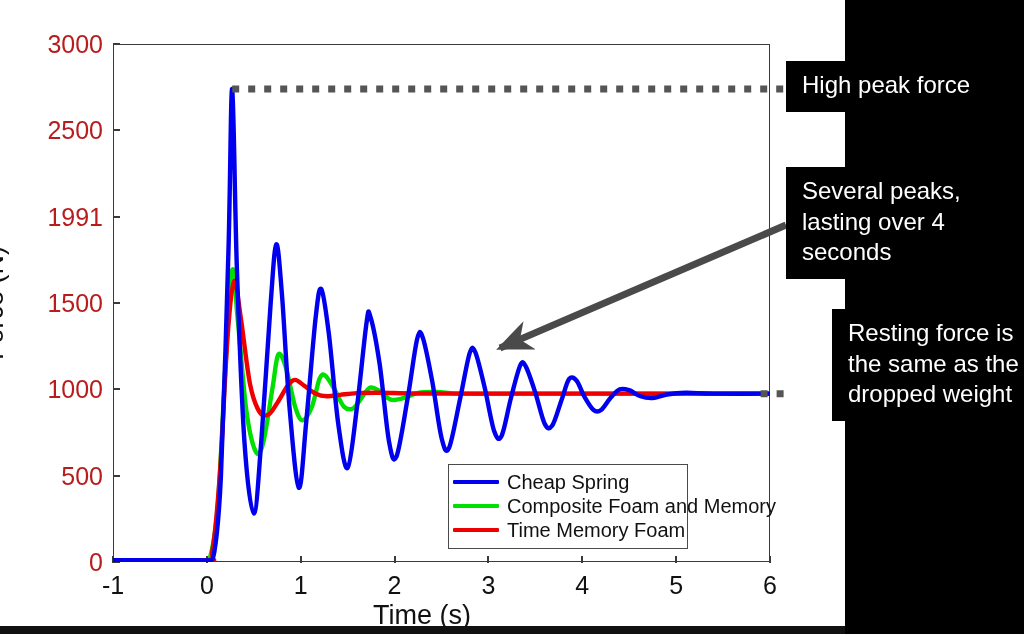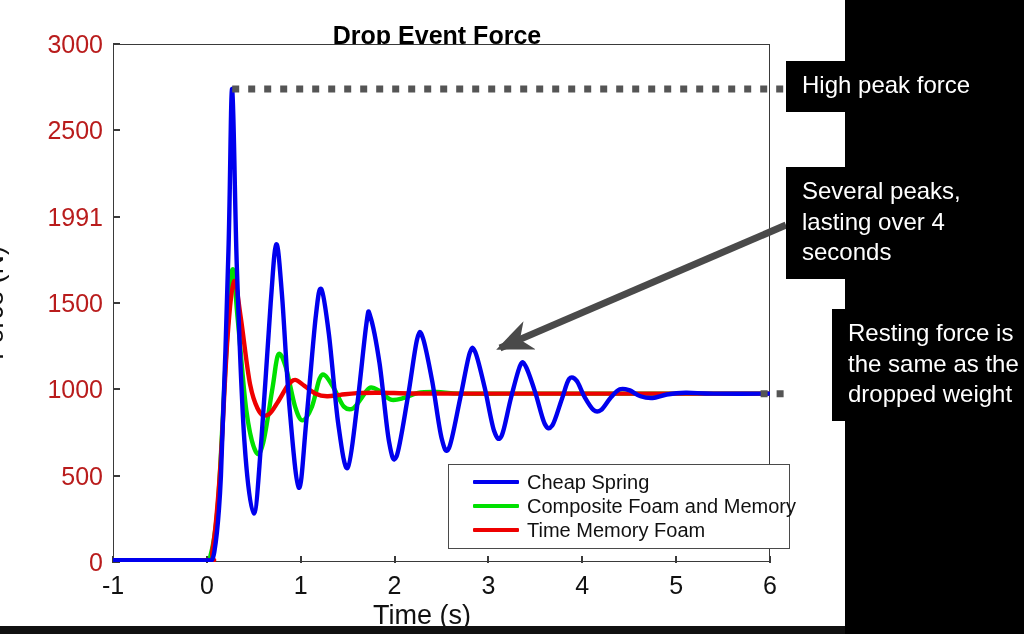--- a/index.html
+++ b/index.html
@@ -19,41 +19,40 @@
     font-family:"Liberation Sans",sans-serif;text-align:right;white-space:nowrap;}
   .xtick-label{position:absolute;top:0;transform:translateX(-50%);font-size:25px;color:#111;
     font-family:"Liberation Sans",sans-serif;white-space:nowrap;}
   .tickmark{position:absolute;background:#3a3a3a;}
   #ylabel{position:absolute;left:-6px;top:303px;transform:translate(-50%,-50%) rotate(-90deg);
     transform-origin:center center;font-size:27px;color:#111;white-space:nowrap;}
   #xlabel{position:absolute;left:422px;top:600px;transform:translateX(-50%);font-size:27px;color:#111;white-space:nowrap;}
   #chart-title{position:absolute;left:437px;top:21px;transform:translateX(-50%);
     font-size:25px;font-weight:bold;color:#000;white-space:nowrap;}
   
-  #legend{position:absolute;left:448px;top:464px;width:342px;background:#fff;
-    border:1.6px solid #4a4a4a;box-sizing:border-box;padding:5px 8px 6px 24px;}
+  #legend{position:absolute;left:448px;top:464px;width:240px;background:#fff;
+    border:1.6px solid #4a4a4a;box-sizing:border-box;padding:5px 8px 6px 4px;}
   .legend-row{display:flex;align-items:center;height:24px;}
   .legend-swatch{width:46px;height:4px;margin-right:8px;flex:0 0 auto;border-radius:1px;}
   .legend-text{font-size:20px;color:#111;white-space:nowrap;line-height:1;}
   
   .callout{position:absolute;background:#000;color:#fff;font-size:24px;line-height:1.28;
     padding:9px 9px 11px 16px;box-sizing:border-box;white-space:pre-line;}
   #callout-0{left:786px;top:61px;width:238px;}
   #callout-1{left:786px;top:167px;width:273px;}
   #callout-2{left:786px;top:309px;width:238px;margin-left:46px;}
   #arrow-layer,#curve-layer{position:absolute;left:0;top:0;width:1024px;height:634px;pointer-events:none;}
 </style>
 </head>
 <body>
 
 <div id="root">
 
   <div id="chart-canvas">
 
-    <div id="chart-title">Drop Event Force</div>
 
     <div id="plot">
       <div id="gridlines">
           <div class="gridline v" style="left: 93.8571px;"></div>
           <div class="gridline v" style="left: 187.714px;"></div>
           <div class="gridline v" style="left: 281.571px;"></div>
           <div class="gridline v" style="left: 375.429px;"></div>
           <div class="gridline v" style="left: 469.286px;"></div>
           <div class="gridline v" style="left: 563.143px;"></div>
           <div class="gridline h" style="top: 431.667px;"></div>

